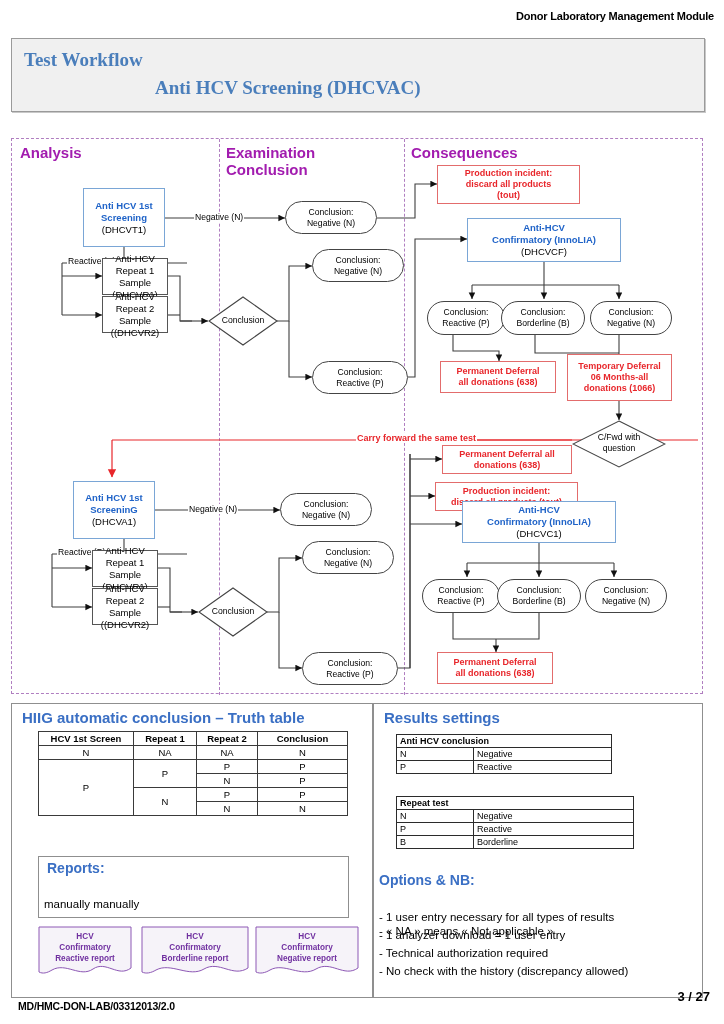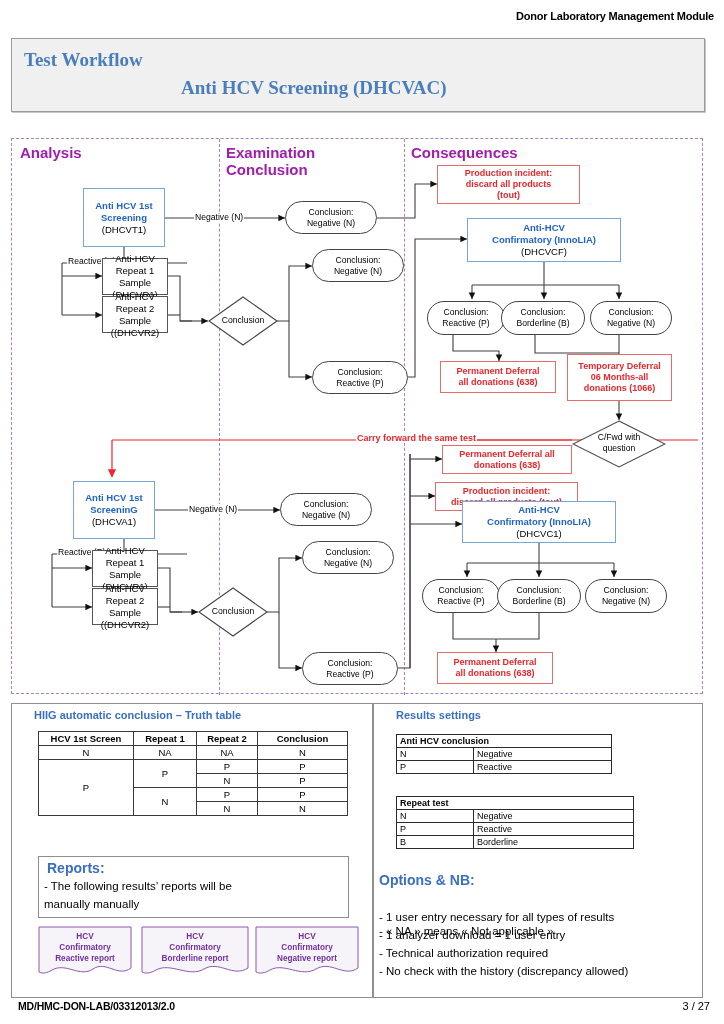--- a/index.html
+++ b/index.html
@@ -23,21 +23,20 @@
   }
   .title-left{
     position:absolute;left:12px;top:10px;
     font-family:"Liberation Serif",serif;font-weight:bold;font-size:19px;
     color:#4a7ebb;
   }
   .title-main{
     position:absolute;left:143px;top:38px;
     font-family:"Liberation Serif",serif;font-weight:bold;font-size:19px;
     color:#4a7ebb;
-    margin-left:26px;
   }
 
   
   .flow-panel{
     position:absolute;left:11px;top:138px;width:692px;height:556px;
     border:1px dashed #b07ec0;box-sizing:border-box;
   }
   .col-div{
     position:absolute;top:0;width:0;height:556px;
     border-left:1px dashed #b07ec0;
@@ -66,22 +65,22 @@
   .diamond-label{position:absolute;width:100%;text-align:center;font-size:8.6px;color:#000;
         line-height:11px;}
 
   .edge-label{position:absolute;font-size:8.6px;color:#000;background:#fff;padding:0 1px;}
   .edge-label.red{color:#e8262b;font-weight:bold;font-size:9px;}
 
   svg.wires{position:absolute;left:0;top:0;width:692px;height:556px;overflow:visible;}
 
   
   .panel{position:absolute;border:1px solid #8f8f8f;background:#fff;box-sizing:border-box;}
-  .panel-title{font-size:11px;font-weight:bold;color:#3a6fc4;
-    font-family:"Liberation Sans",sans-serif;margin-left:12px;}
+  .panel-title{font-size:15px;font-weight:bold;color:#3a6fc4;
+    font-family:"Liberation Sans",sans-serif;}
 
   table.tt{border-collapse:collapse;font-size:9.5px;color:#000;}
   table.tt td,table.tt th{border:1px solid #3a3a3a;text-align:center;
     font-weight:normal;padding:1px 2px;}
   table.tt th{font-weight:bold;font-size:9.5px;}
 
   table.rs{border-collapse:collapse;font-size:9px;color:#000;}
   table.rs td{border:1px solid #2b2b2b;padding:1px 3px;text-align:left;}
   table.rs td.hd{font-weight:bold;}
 
@@ -91,22 +90,22 @@
 
   .docshape{position:absolute;}
   .doc-label{position:absolute;width:100%;text-align:center;color:#7030a0;
     font-size:8.2px;font-weight:bold;line-height:10.5px;}
 
   .opt-title{font-size:14px;font-weight:bold;color:#3a6fc4;}
   .opt-line{font-size:11.5px;color:#000;line-height:15.4px;}
 
   .footer-left{position:absolute;left:18px;bottom:12px;font-size:10.5px;
     font-weight:bold;color:#000;letter-spacing:-0.2px;}
-  .footer-right{position:absolute;right:14px;bottom:12px;font-size:11px;
-    font-weight:normal;color:#000;}
+  .footer-right{position:absolute;right:14px;bottom:20px;font-size:13px;
+    font-weight:bold;color:#000;}
 </style>
 </head>
 <body>
 
 <div class="page">
 
   <div class="hdr-module">Donor Laboratory Management Module</div>
 
   <div class="title-box">
     <div class="title-left">Test Workflow</div>
@@ -397,21 +396,20 @@
       </tr>
       <tr>
         <td>N</td>
         <td>N</td>
       </tr>
     </tbody>
       </table>
 
     <div class="reports-box" style="left:26px;top:152px;width:311px;height:62px;">
       <div class="rep-title" style="position:absolute;left:8px;top:3px;">Reports:</div>
-      <div class="rep-text" style="position:absolute;left:5px;top:21px;">- The following results’ reports will be</div>
       <div class="rep-text" style="position:absolute;left:5px;top:39px;">manually manually</div>
     </div>
 
     <div class="docshape" style="left:26px;top:222px;width:94px;height:52px;">
       <svg width="94" height="52">
         <path d="M1,1 H93 V42 C80,52 68,34 55,43 C42,52 28,36 14,44 C9,47 5,48 1,46 Z" fill="#f6f3f9" stroke="#8d58b5" stroke-width="1"></path>
       </svg>
       <div class="doc-label" style="top:6px;">HCV</div>
       <div class="doc-label" style="top:17px;">Confirmatory</div>
       <div class="doc-label" style="top:28px;">Reactive report</div>

